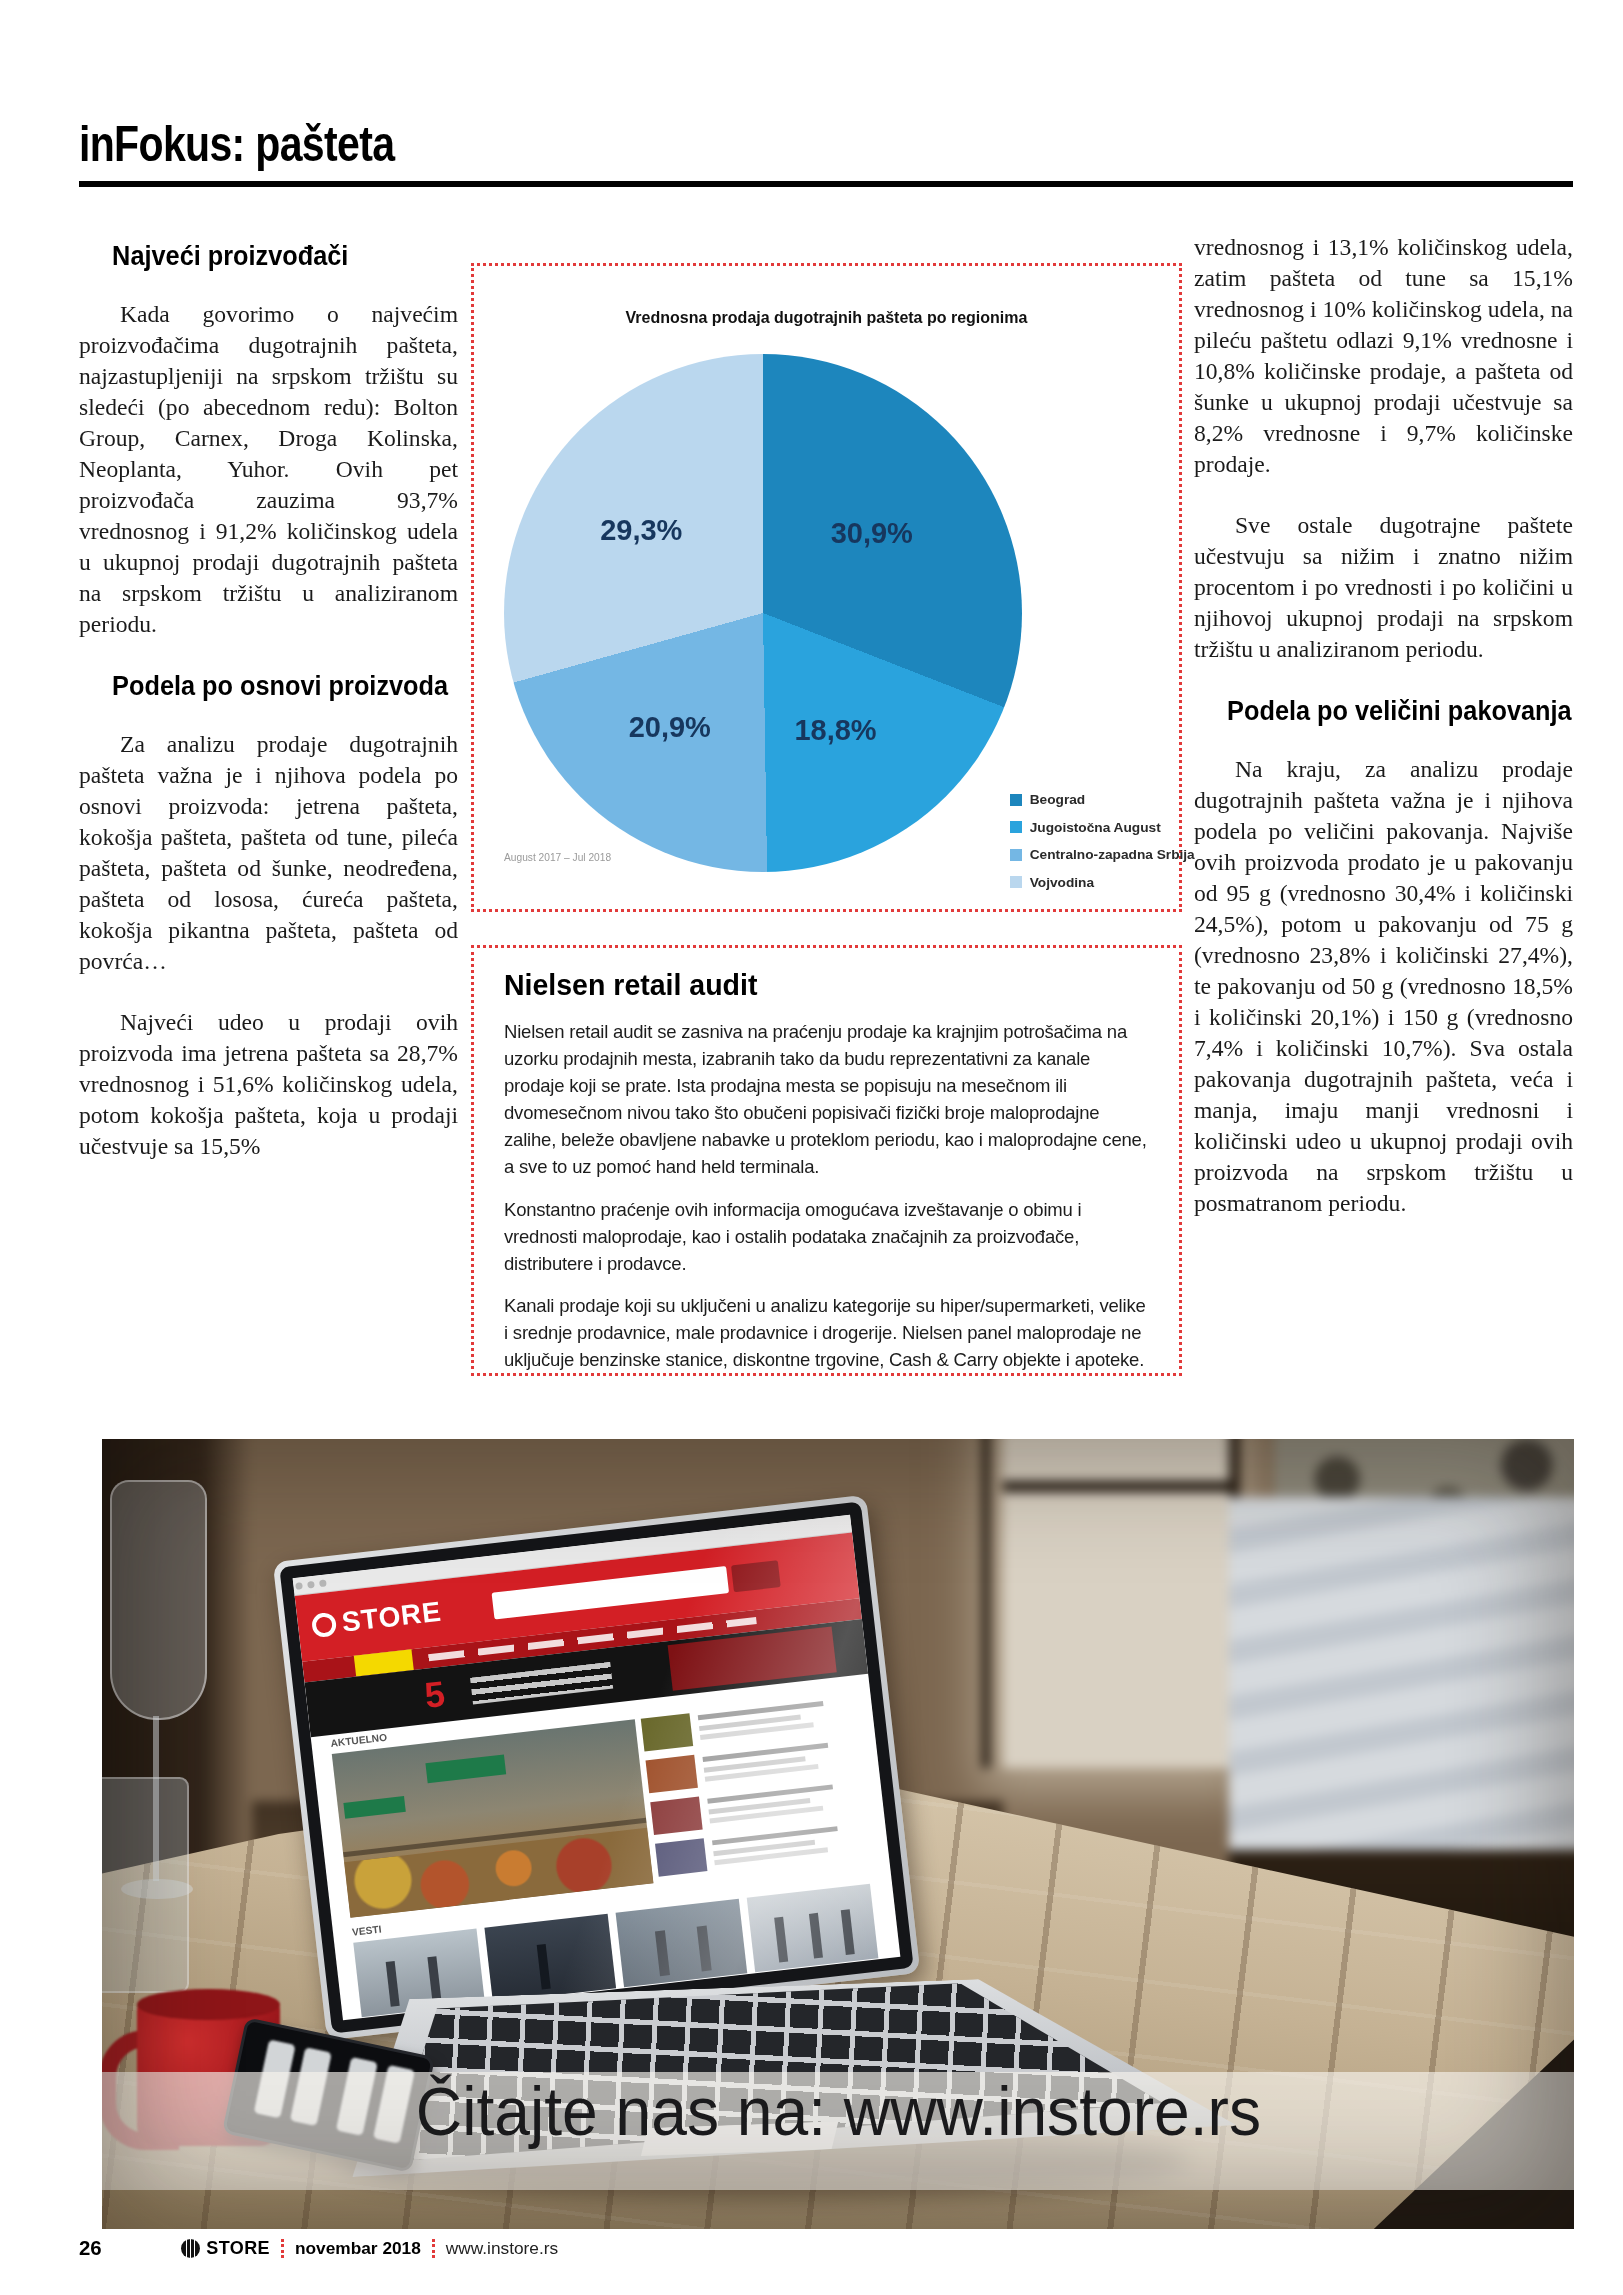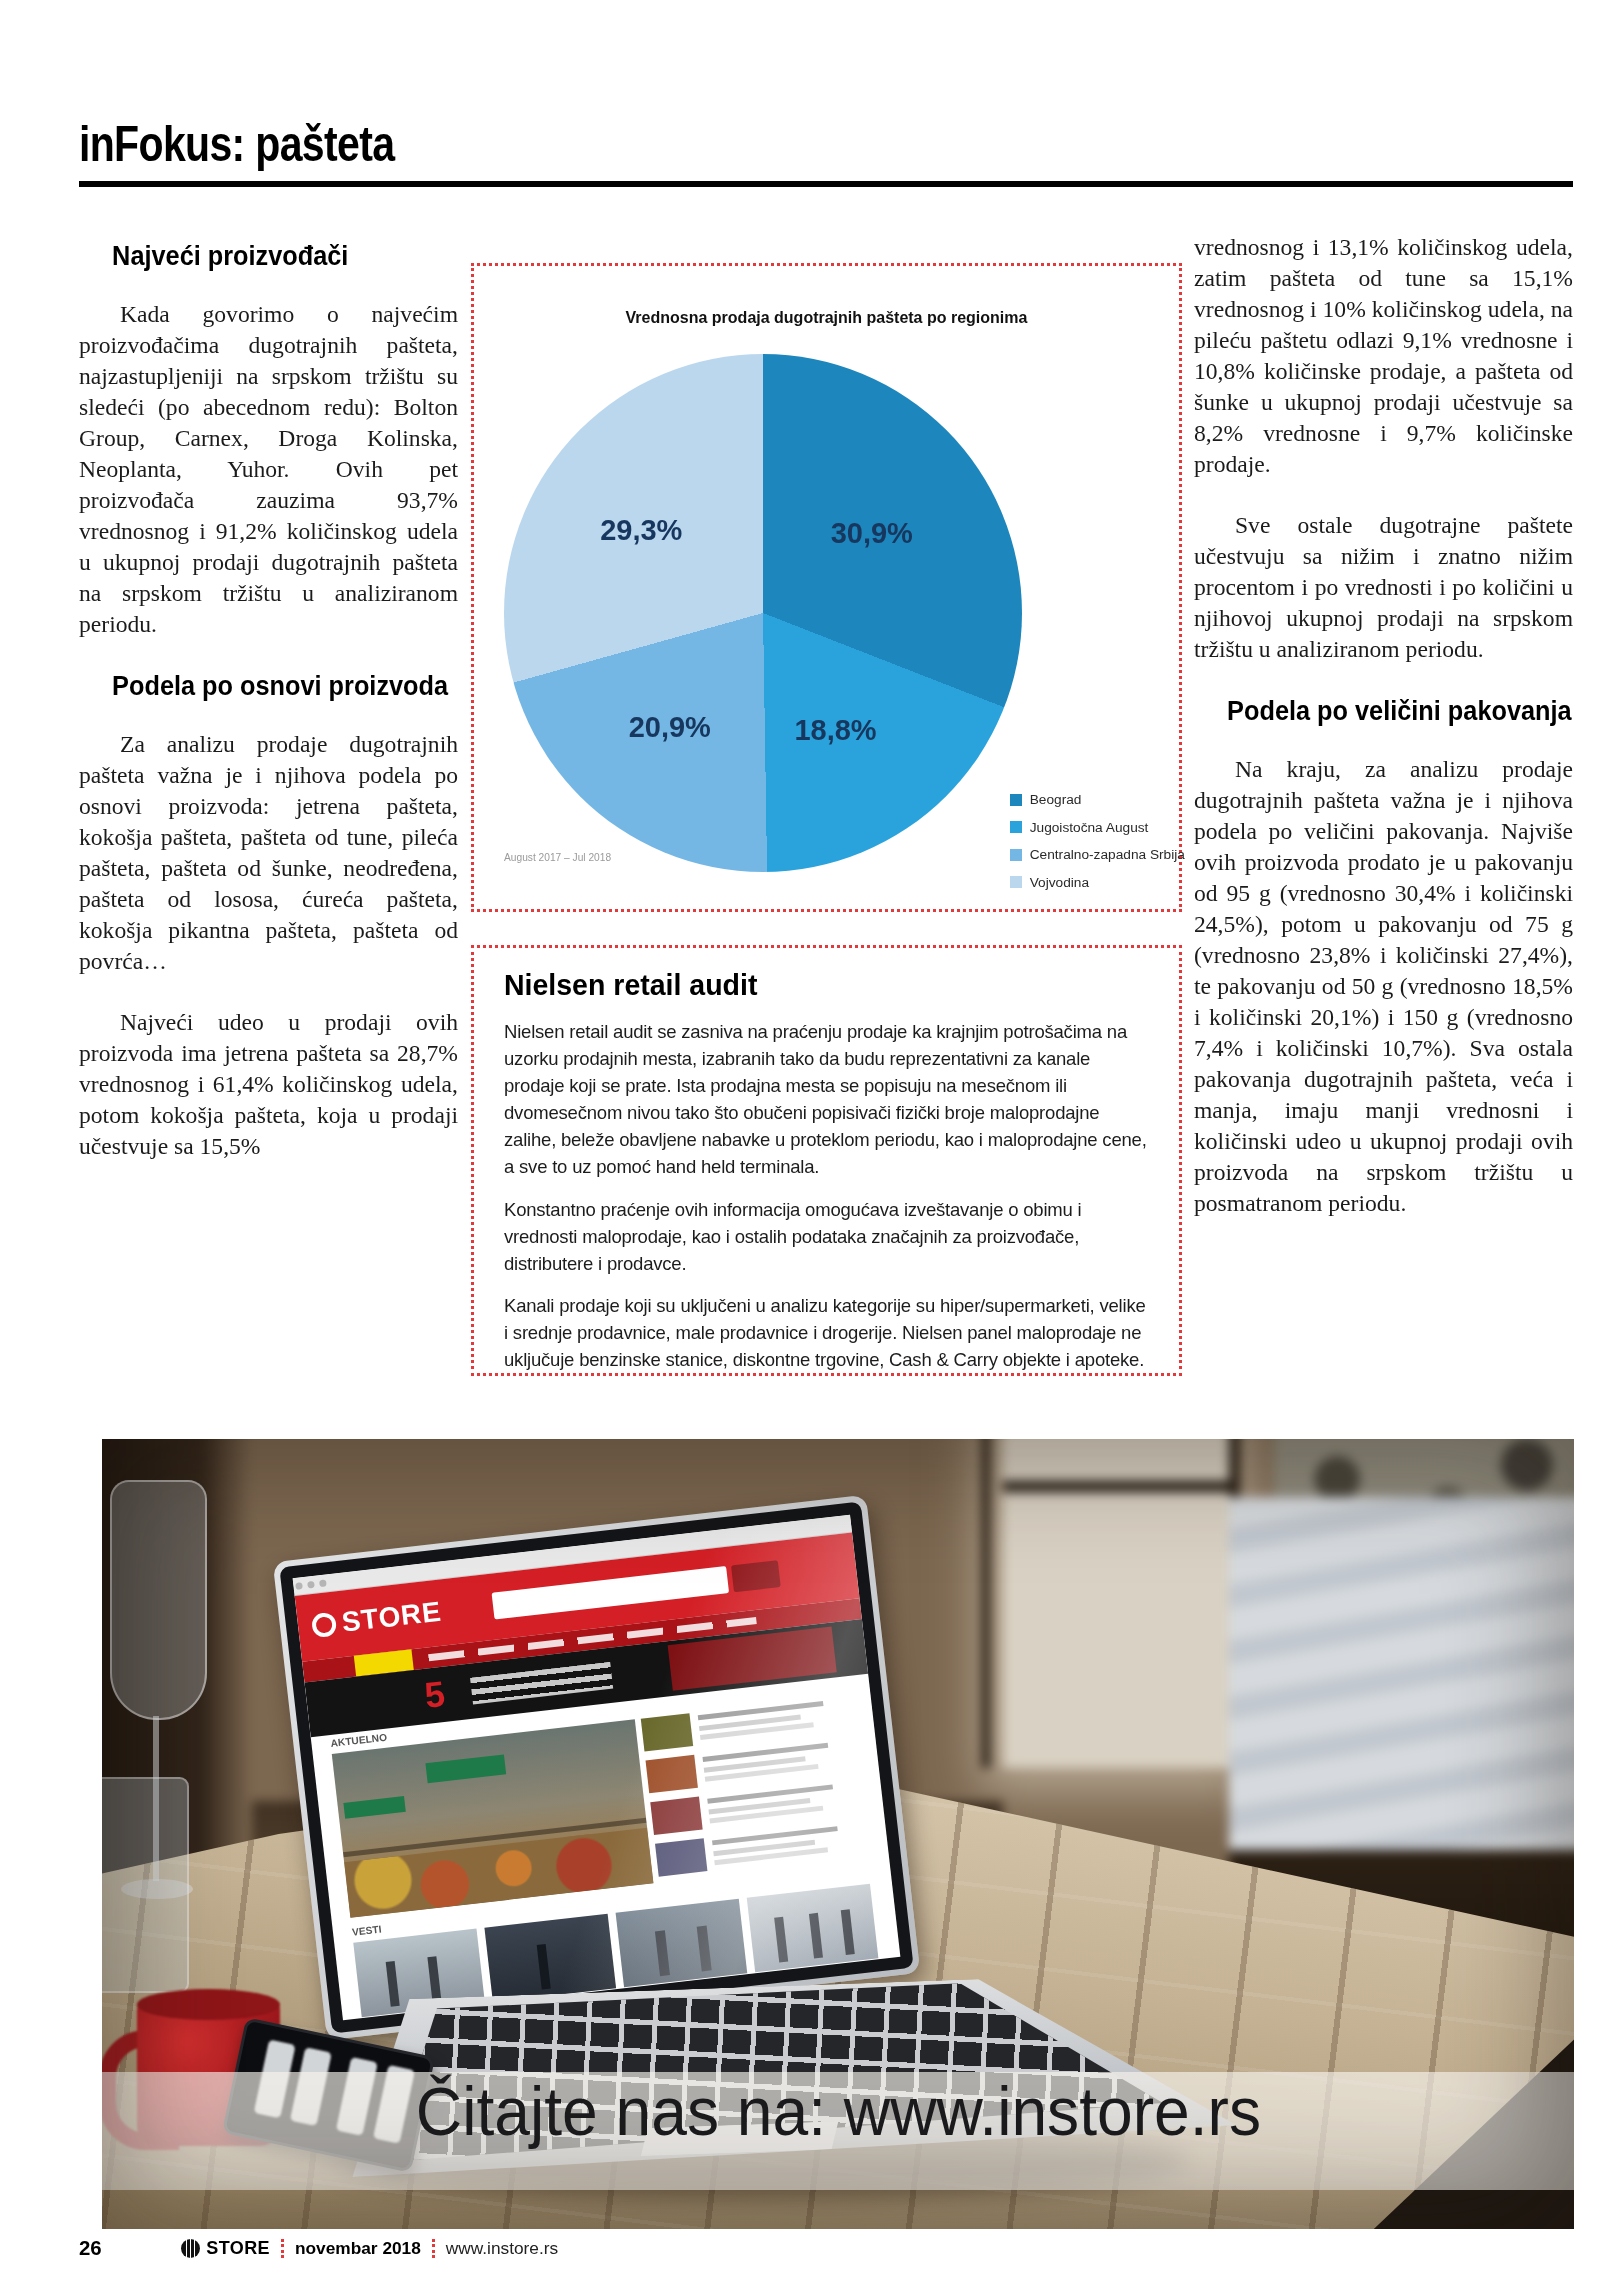--- a/index.html
+++ b/index.html
@@ -24,21 +24,21 @@
         border:3.9px dotted #e23a3a;box-sizing:border-box;}
   .nielsen-box{position:absolute;left:471px;top:945px;width:711px;height:431px;background:#fff;
         border:3.9px dotted #e23a3a;box-sizing:border-box;padding:20.4px 30px;overflow:hidden;
         font-family:"Liberation Sans",sans-serif;}
   .chart-title{position:absolute;left:0;top:43px;width:100%;text-align:center;
         font-family:"Liberation Sans",sans-serif;font-weight:bold;font-size:16px;color:#111;}
   .pie{position:absolute;left:30px;top:88px;width:518px;height:518px;border-radius:50%;}
   .slice-label{position:absolute;transform:translate(-50%,-50%);font-family:"Liberation Sans",sans-serif;
         font-size:29px;font-weight:600;color:#17375e;white-space:nowrap;}
   .legend{position:absolute;left:536px;top:520px;font-family:"Liberation Sans",sans-serif;}
-  .legend-row{display:flex;align-items:center;height:27.5px;}
+  .legend-row{display:flex;align-items:center;height:27.5px;font-weight:bold;}
   .legend-swatch{width:11.8px;height:11.8px;margin-right:7.9px;flex:0 0 auto;}
   .legend-label{font-size:13.7px;color:#2a2a2a;white-space:nowrap;}
   .chart-period{position:absolute;left:30px;top:586px;font-family:"Liberation Sans",sans-serif;
         font-size:10.2px;color:#9a9a9a;}
   .nielsen-box h3{margin:0 0 15.7px 0;font-size:30px;font-weight:bold;color:#000;
         transform:scaleX(.95);transform-origin:left center;}
   .nielsen-box p{margin:0 0 15.7px 0;font-size:18.5px;line-height:27px;color:#1c1c1c;letter-spacing:-0.2px;}
   
   .footer{position:absolute;left:79px;top:2237px;display:flex;align-items:center;
         font-family:"Liberation Sans",sans-serif;color:#000;}
@@ -170,21 +170,21 @@
 <div class="page">
 
   <div class="masthead-title">inFokus: pašteta</div>
   <div class="masthead-rule"></div>
 
   <div class="col col-left">
     <h2>Najveći proizvođači</h2>
     <p class="indent">Kada govorimo o najvećim proizvođačima dugotrajnih pašteta, najzastupljeniji na srpskom tržištu su sledeći (po abecednom redu): Bolton Group, Carnex, Droga Kolinska, Neoplanta, Yuhor. Ovih pet proizvođača zauzima 93,7% vrednosnog i 91,2% količinskog udela u ukupnoj prodaji dugotrajnih pašteta na srpskom tržištu u analiziranom periodu.</p>
     <h2>Podela po osnovi proizvoda</h2>
     <p class="indent">Za analizu prodaje dugotrajnih pašteta važna je i njihova podela po osnovi proizvoda: jetrena pašteta, kokošja pašteta, pašteta od tune, pileća pašteta, pašteta od šunke, neodređena, pašteta od lososa, ćureća pašteta, kokošja pikantna pašteta, pašteta od povrća…</p>
-    <p class="indent">Najveći udeo u prodaji ovih proizvoda ima jetrena pašteta sa 28,7% vrednosnog i 61,4% količinskog udela, potom kokošja pašteta, koja u prodaji učestvuje sa 15,5%</p>
+    <p class="indent">Najveći udeo u prodaji ovih proizvoda ima jetrena pašteta sa 28,7% vrednosnog i 51,6% količinskog udela, potom kokošja pašteta, koja u prodaji učestvuje sa 15,5%</p>
   </div>
 
   <div class="chart-box">
     <div class="chart-title">Vrednosna prodaja dugotrajnih pašteta po regionima</div>
     <div class="pie" id="pie" style="background: conic-gradient(rgb(29, 134, 189) 0deg, rgb(29, 134, 189) 111.35deg, rgb(42, 163, 221) 111.35deg, rgb(42, 163, 221) 179.1deg, rgb(116, 183, 228) 179.1deg, rgb(116, 183, 228) 254.41deg, rgb(186, 215, 238) 254.41deg, rgb(186, 215, 238) 360deg);">
         <span class="slice-label" style="left: 71%; top: 34.5%;">30,9%</span>
         <span class="slice-label" style="left: 64%; top: 72.5%;">18,8%</span>
         <span class="slice-label" style="left: 32%; top: 72%;">20,9%</span>
         <span class="slice-label" style="left: 26.5%; top: 34%;">29,3%</span>
       </div>

